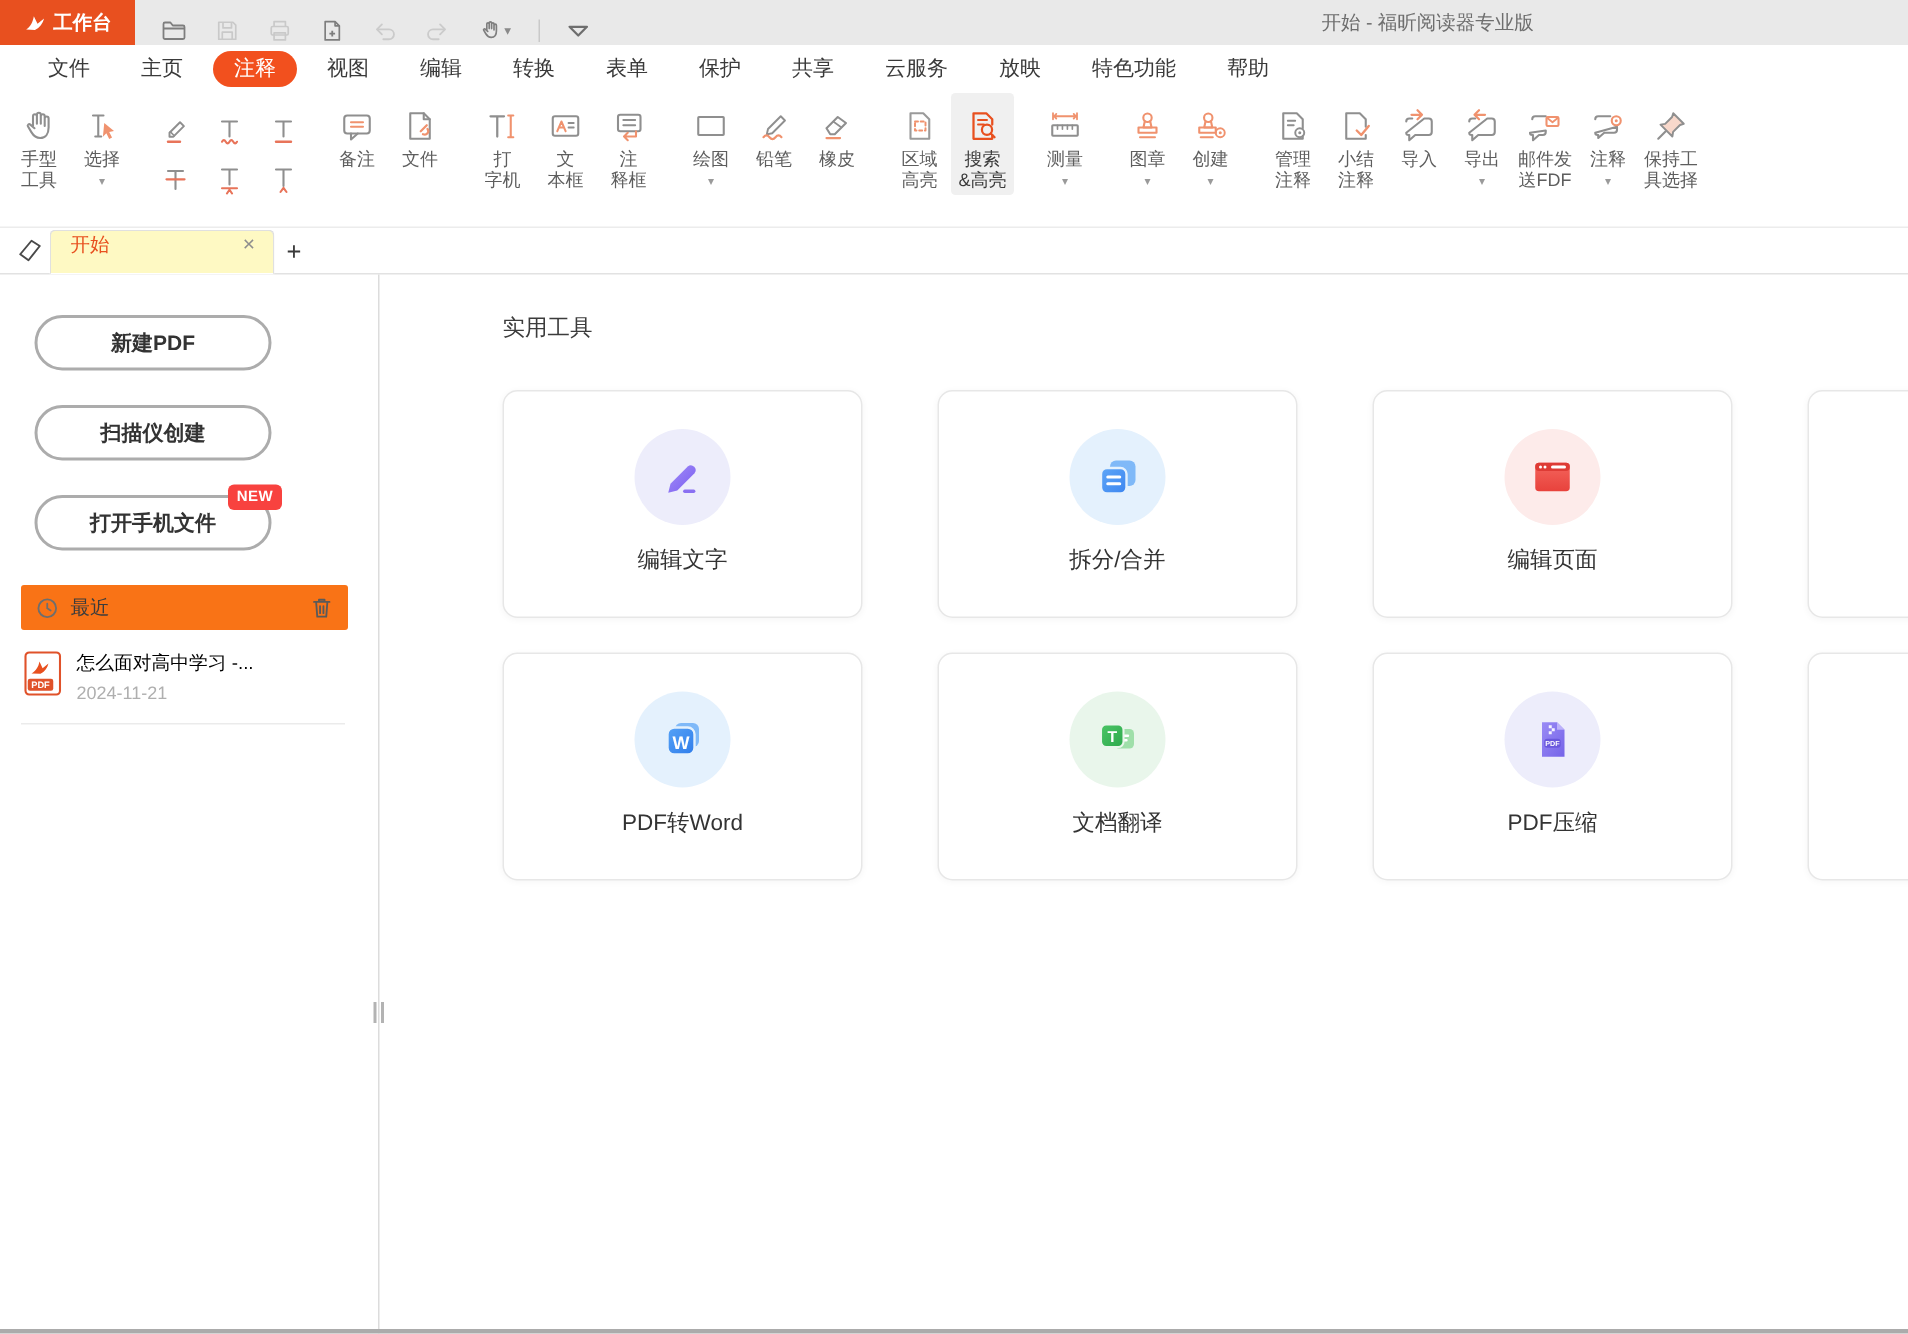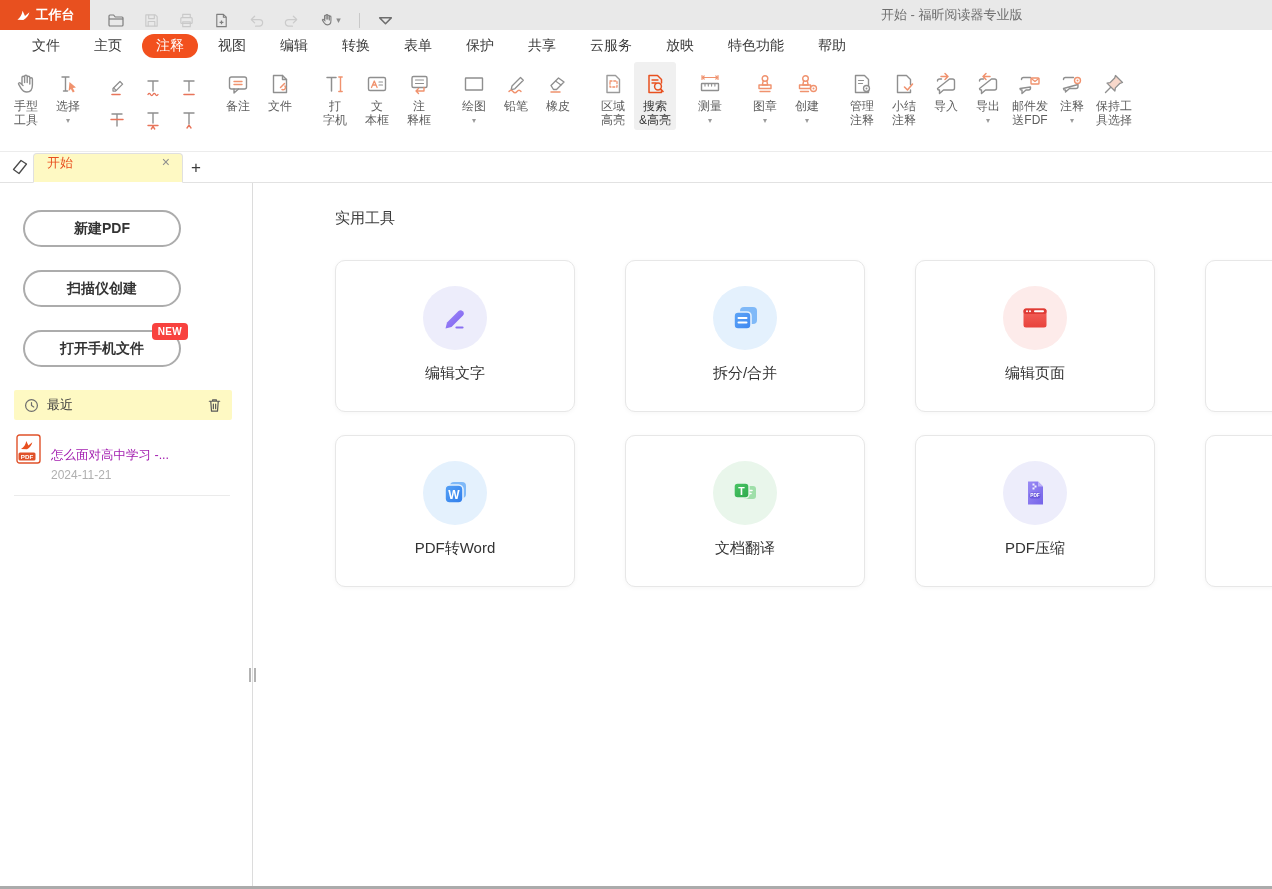--- a/index.html
+++ b/index.html
@@ -49,25 +49,25 @@
   
   .content { height:706px; display:flex; position:relative; }
 
   .sidebar { width:253px; border-right:1px solid #DCDCDC; position:relative; padding-top:27px; }
   .sbtn { width:158px; height:37px; margin:0 0 23px 23px; background:#fff; border:2px solid #ACACAC; border-radius:19px;
     display:flex; align-items:center; justify-content:center; font-size:14px; font-weight:bold; color:#333;
     cursor:pointer; position:relative; }
   .sbtn.primary { border-color:#F0931F; color:#E8501F; }
   .badge { position:absolute; top:-9px; right:-9px; background:#F8423F; color:#fff; font-size:10px; font-weight:bold;
     padding:3px 6px; border-radius:4px; letter-spacing:.3px; }
-  .recent-header { width:218px; height:30px; margin:4px 0 0 14px; background:#fef9c3; border-radius:2px;
+  .recent-header { width:218px; height:30px; margin:4px 0 0 14px; background:#f97316; border-radius:2px;
     display:flex; align-items:center; gap:8px; padding:0 10px; }
   .recent-header .rh-label { flex:1; font-size:13px; color:#3C3C3C; }
   .recent-item { display:flex; gap:10px; margin:14px 0 0 16px; align-items:flex-start; cursor:pointer; }
-  .recent-meta .fname { font-size:12.5px; color:#a21caf;margin-top:13px; }
+  .recent-meta .fname { font-size:12.5px; color:#000000; }
   .recent-meta .fdate { font-size:12px; color:#AFAFAF; margin-top:4px; }
   .recent-divider { width:216px; height:1px; background:#EBEBEB; margin:13px 0 0 14px; }
   .splitter-handle { position:absolute; right:-4px; top:485px; width:7px; height:14px;
     border-left:2px solid #B3B3B3; border-right:2px solid #B3B3B3; background:transparent; cursor:col-resize; z-index:5; }
 
   .main { flex:1; position:relative; }
   .section-title { position:absolute; left:82px; top:26px; font-size:15px; font-weight:500; color:#3C3C3C; }
   .cards { position:absolute; left:82px; top:77px; display:grid; grid-template-columns:repeat(4,240px);
     grid-auto-rows:152px; column-gap:50px; row-gap:23px; }
   .card { background:#fff; border:1px solid #E7E7E7; border-radius:10px; box-shadow:0 1px 5px rgba(0,0,0,.04);

